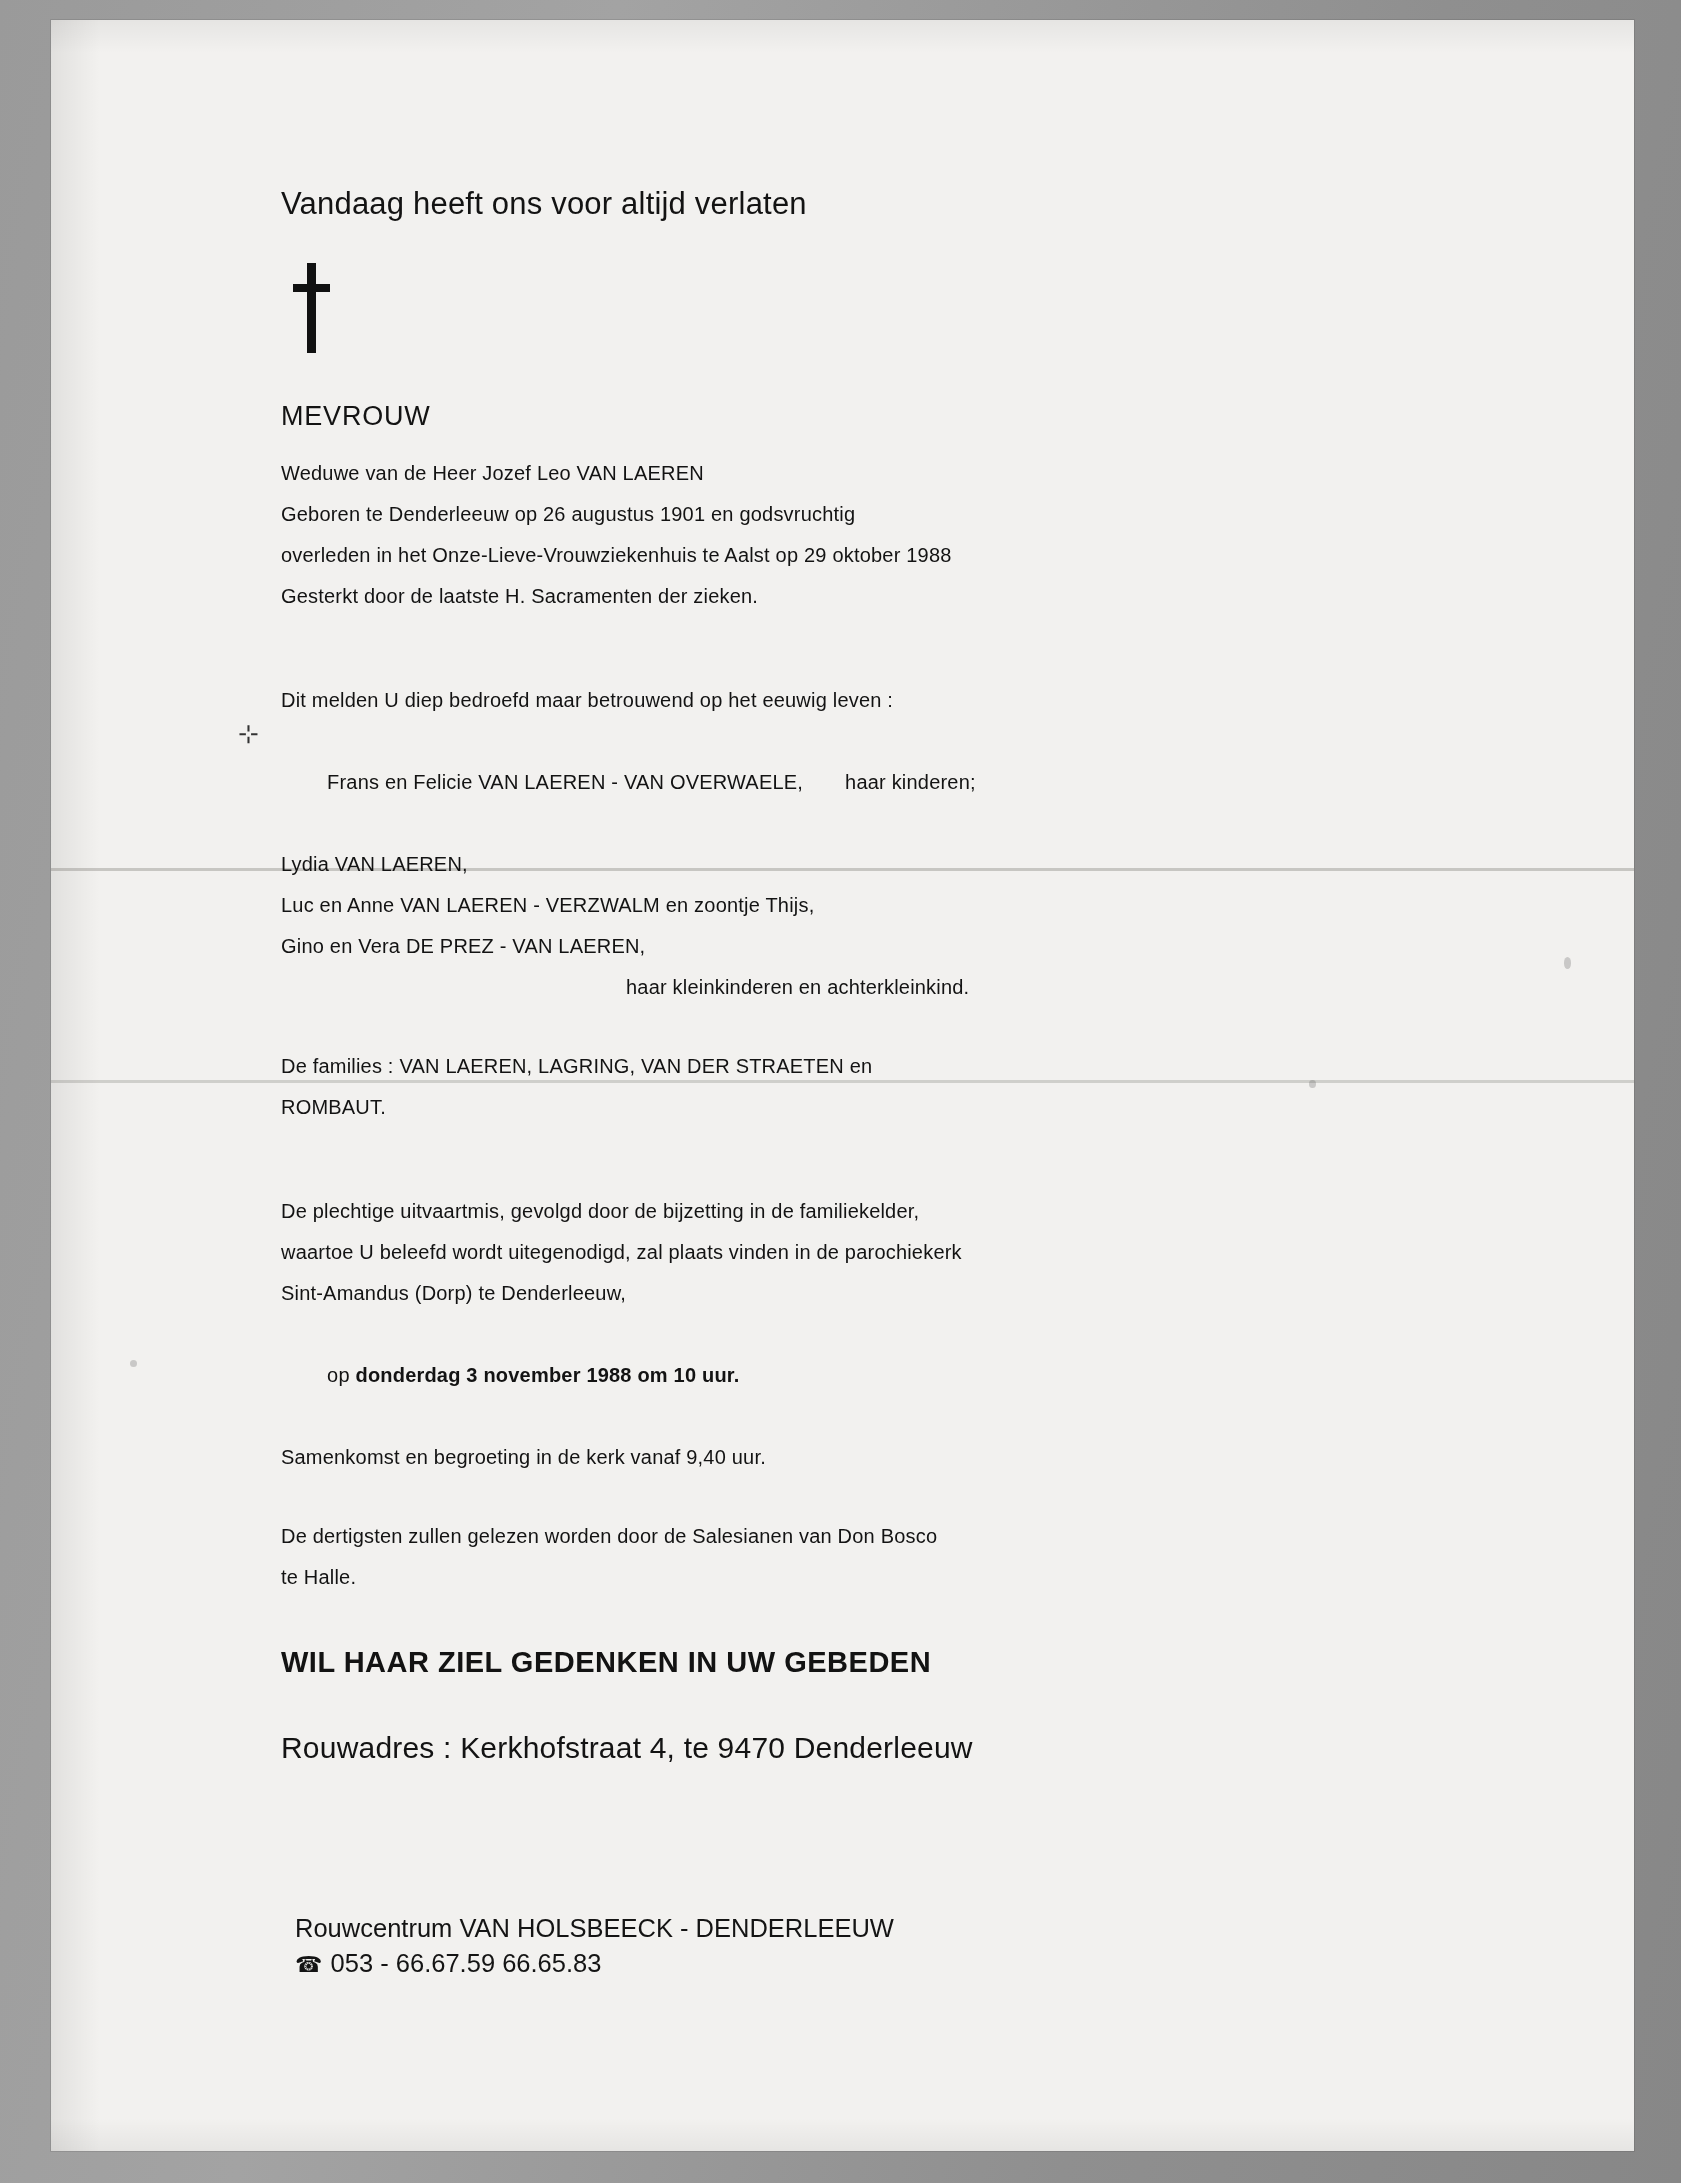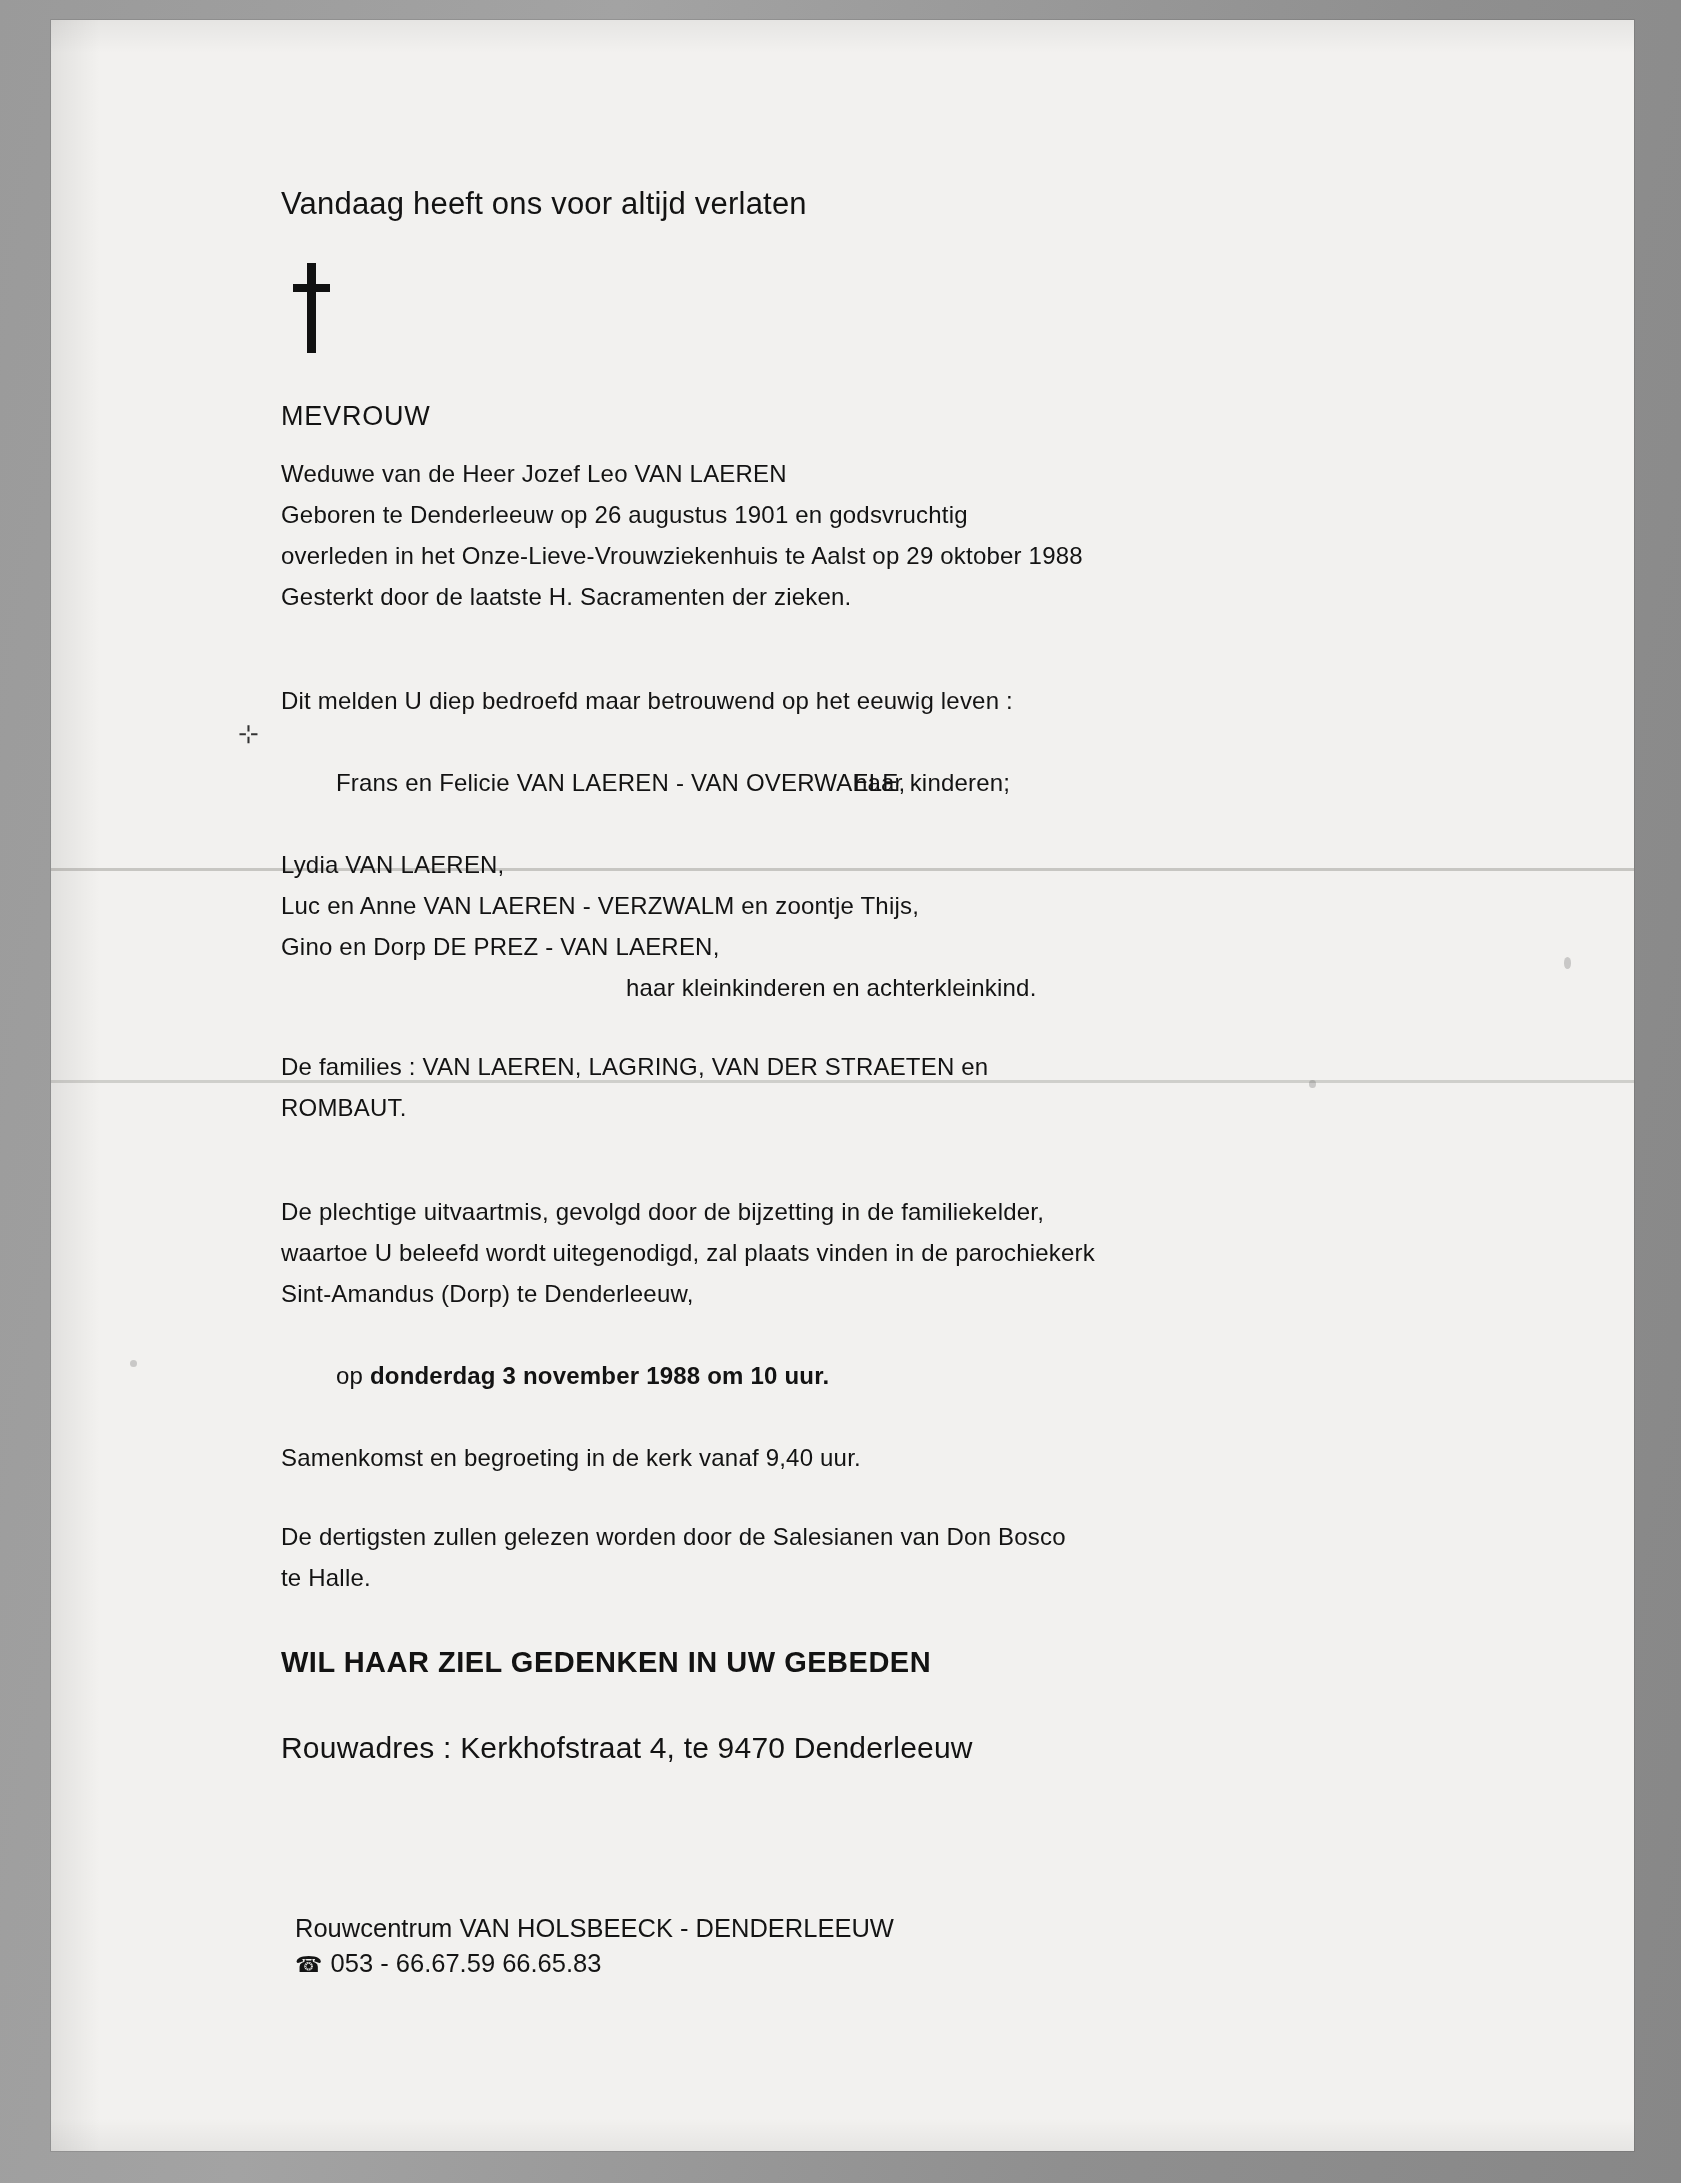--- a/index.html
+++ b/index.html
@@ -50,21 +50,21 @@
 
   .content {
     position: absolute;
     left: 230px;
     top: 164px;
     width: 1282px;
     color: #131313;
   }
 
   .line {
-    font-size: 24px;
+    font-size: 20px;
     line-height: 41px;
     letter-spacing: 0.2px;
     white-space: pre;
   }
 
   .intro {
     font-size: 31px;
     line-height: 39px;
     margin-bottom: 40px;
   }
@@ -200,21 +200,21 @@
 
     <div class="gap-md"></div>
 
     <div class="block">
       <div class="line">Dit melden U diep bedroefd maar betrouwend op het eeuwig leven :</div>
       <div class="line">
         <span class="indent-right">Frans en Felicie VAN LAEREN - VAN OVERWAELE,</span><span>haar kinderen;</span>
       </div>
       <div class="line">Lydia VAN LAEREN,</div>
       <div class="line">Luc en Anne VAN LAEREN - VERZWALM en zoontje Thijs,</div>
-      <div class="line">Gino en Dorp DE PREZ - VAN LAEREN,</div>
+      <div class="line">Gino en Vera DE PREZ - VAN LAEREN,</div>
       <div class="line indent-far">haar kleinkinderen en achterkleinkind.</div>
     </div>
 
     <div class="block">
       <div class="line">De families : VAN LAEREN, LAGRING, VAN DER STRAETEN en</div>
       <div class="line">ROMBAUT.</div>
     </div>
 
     <div class="gap-md"></div>
 

